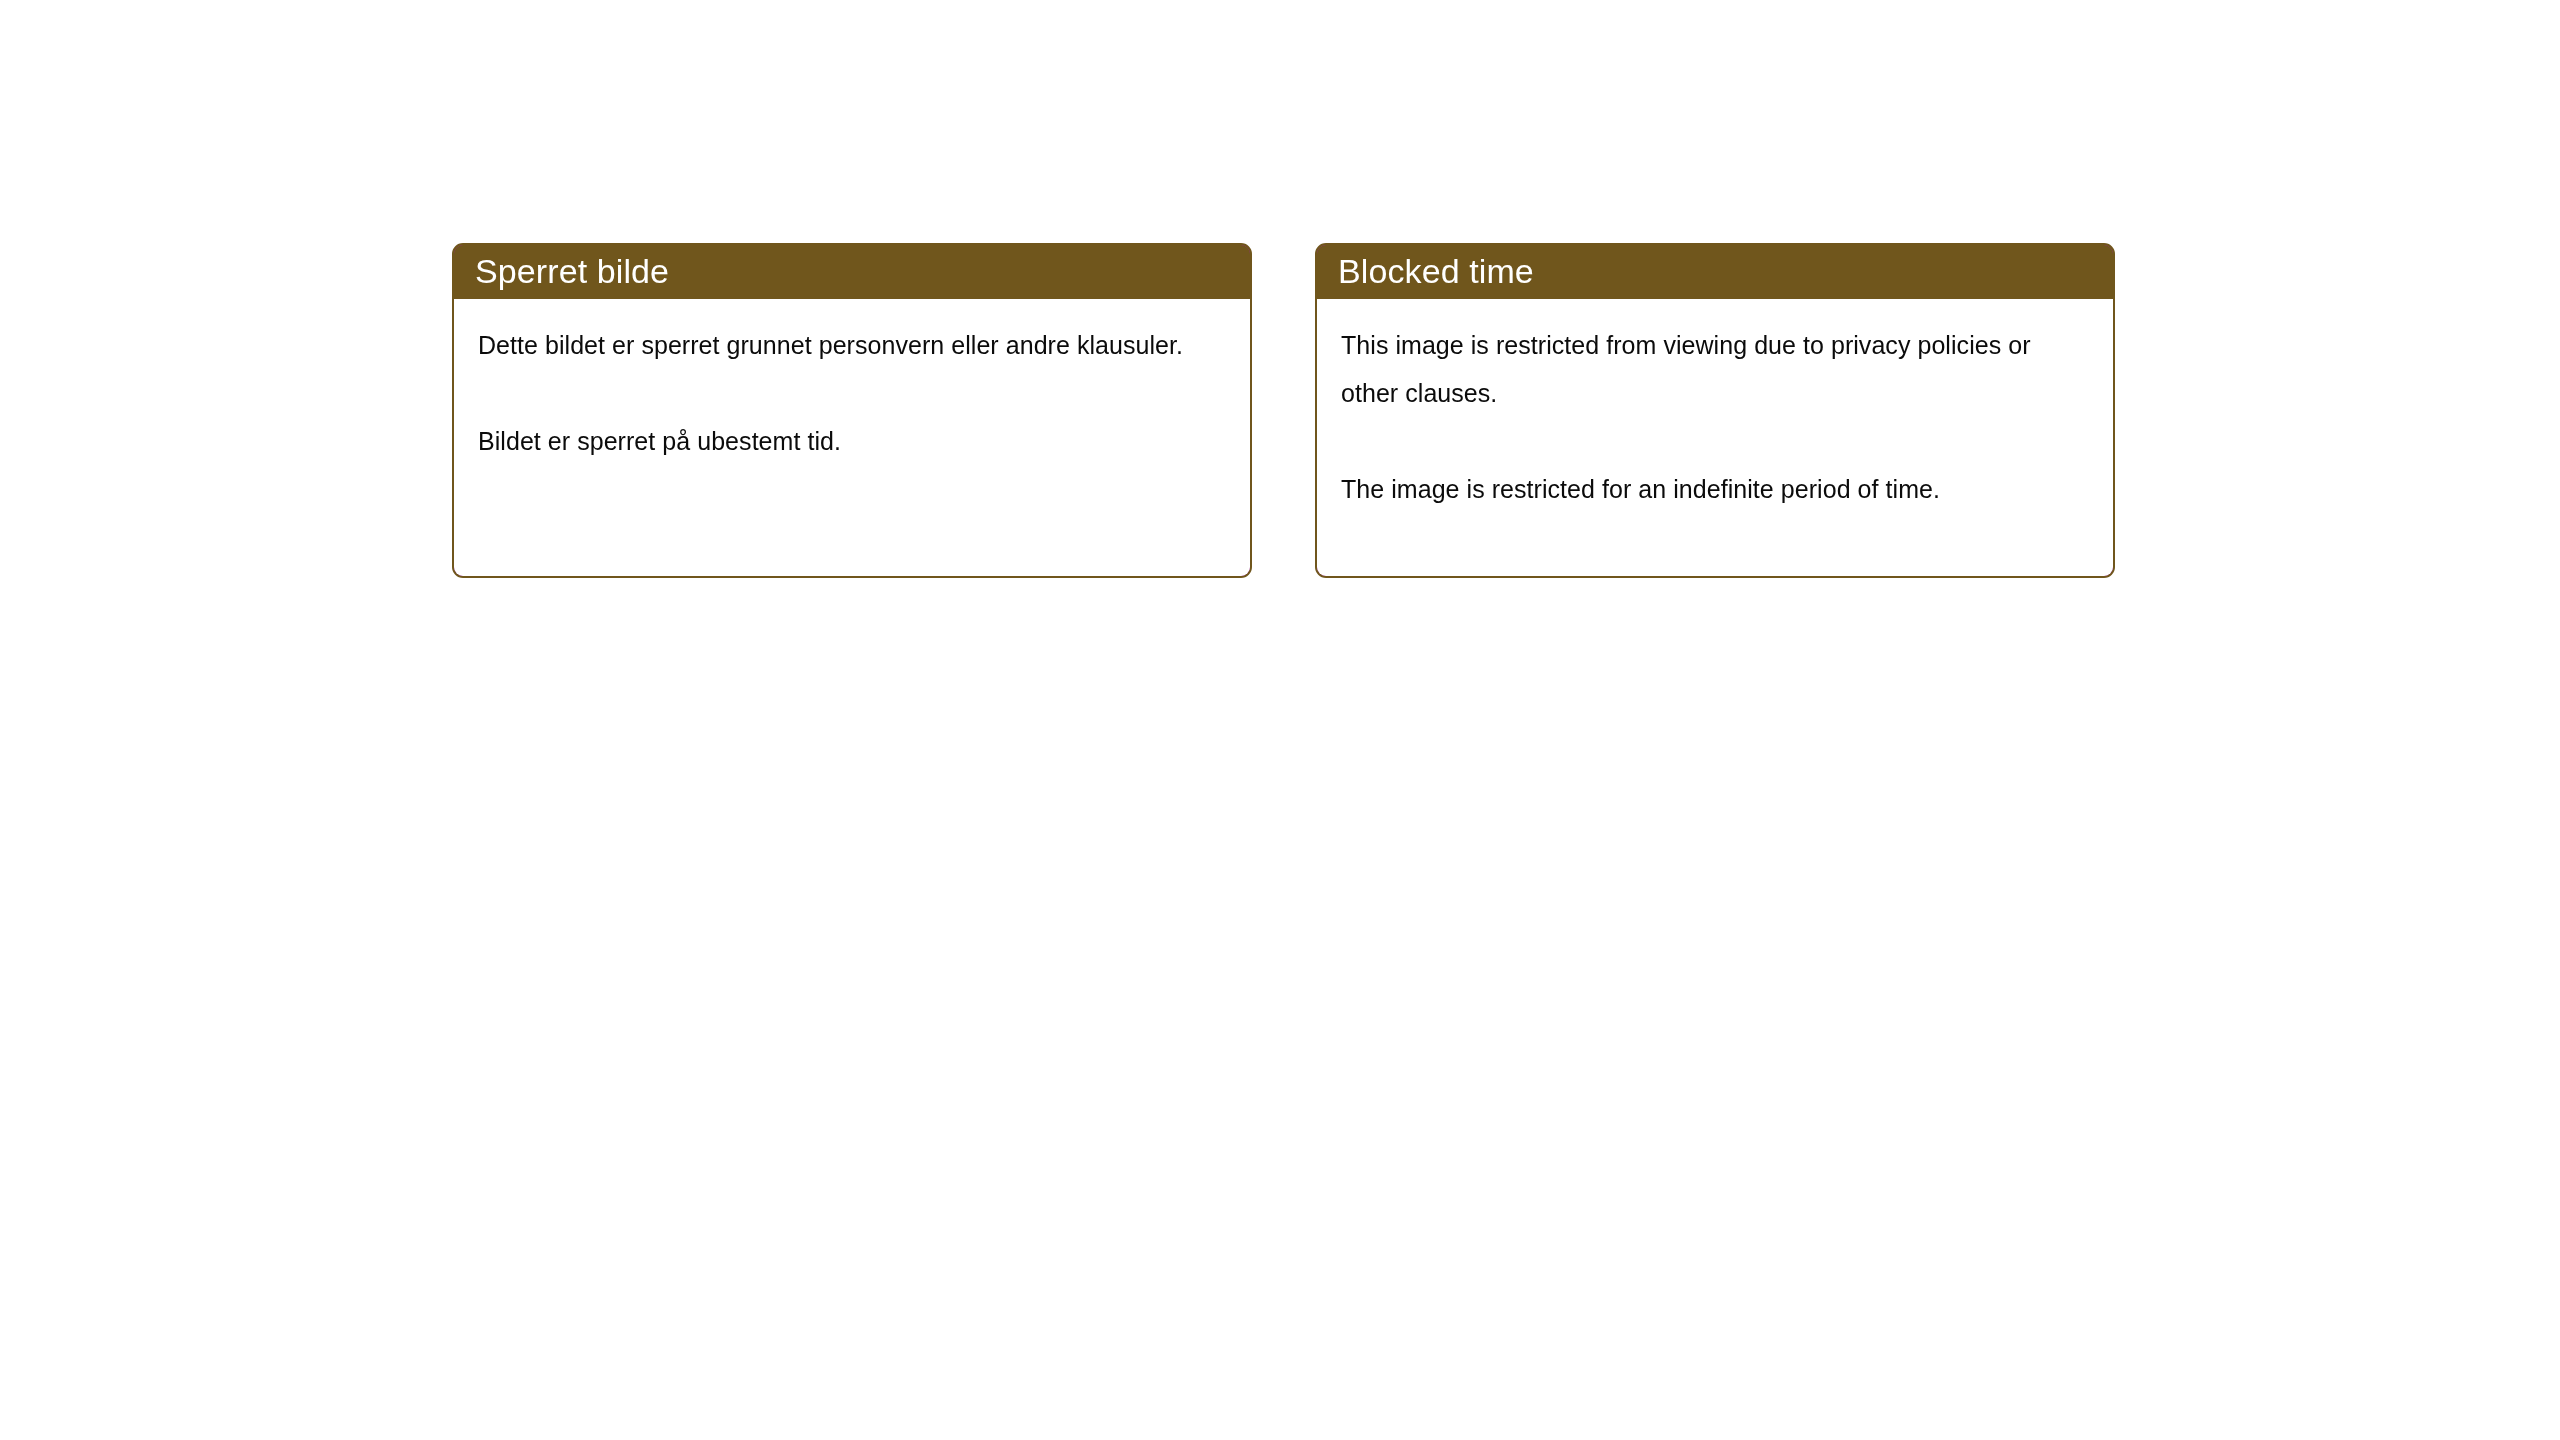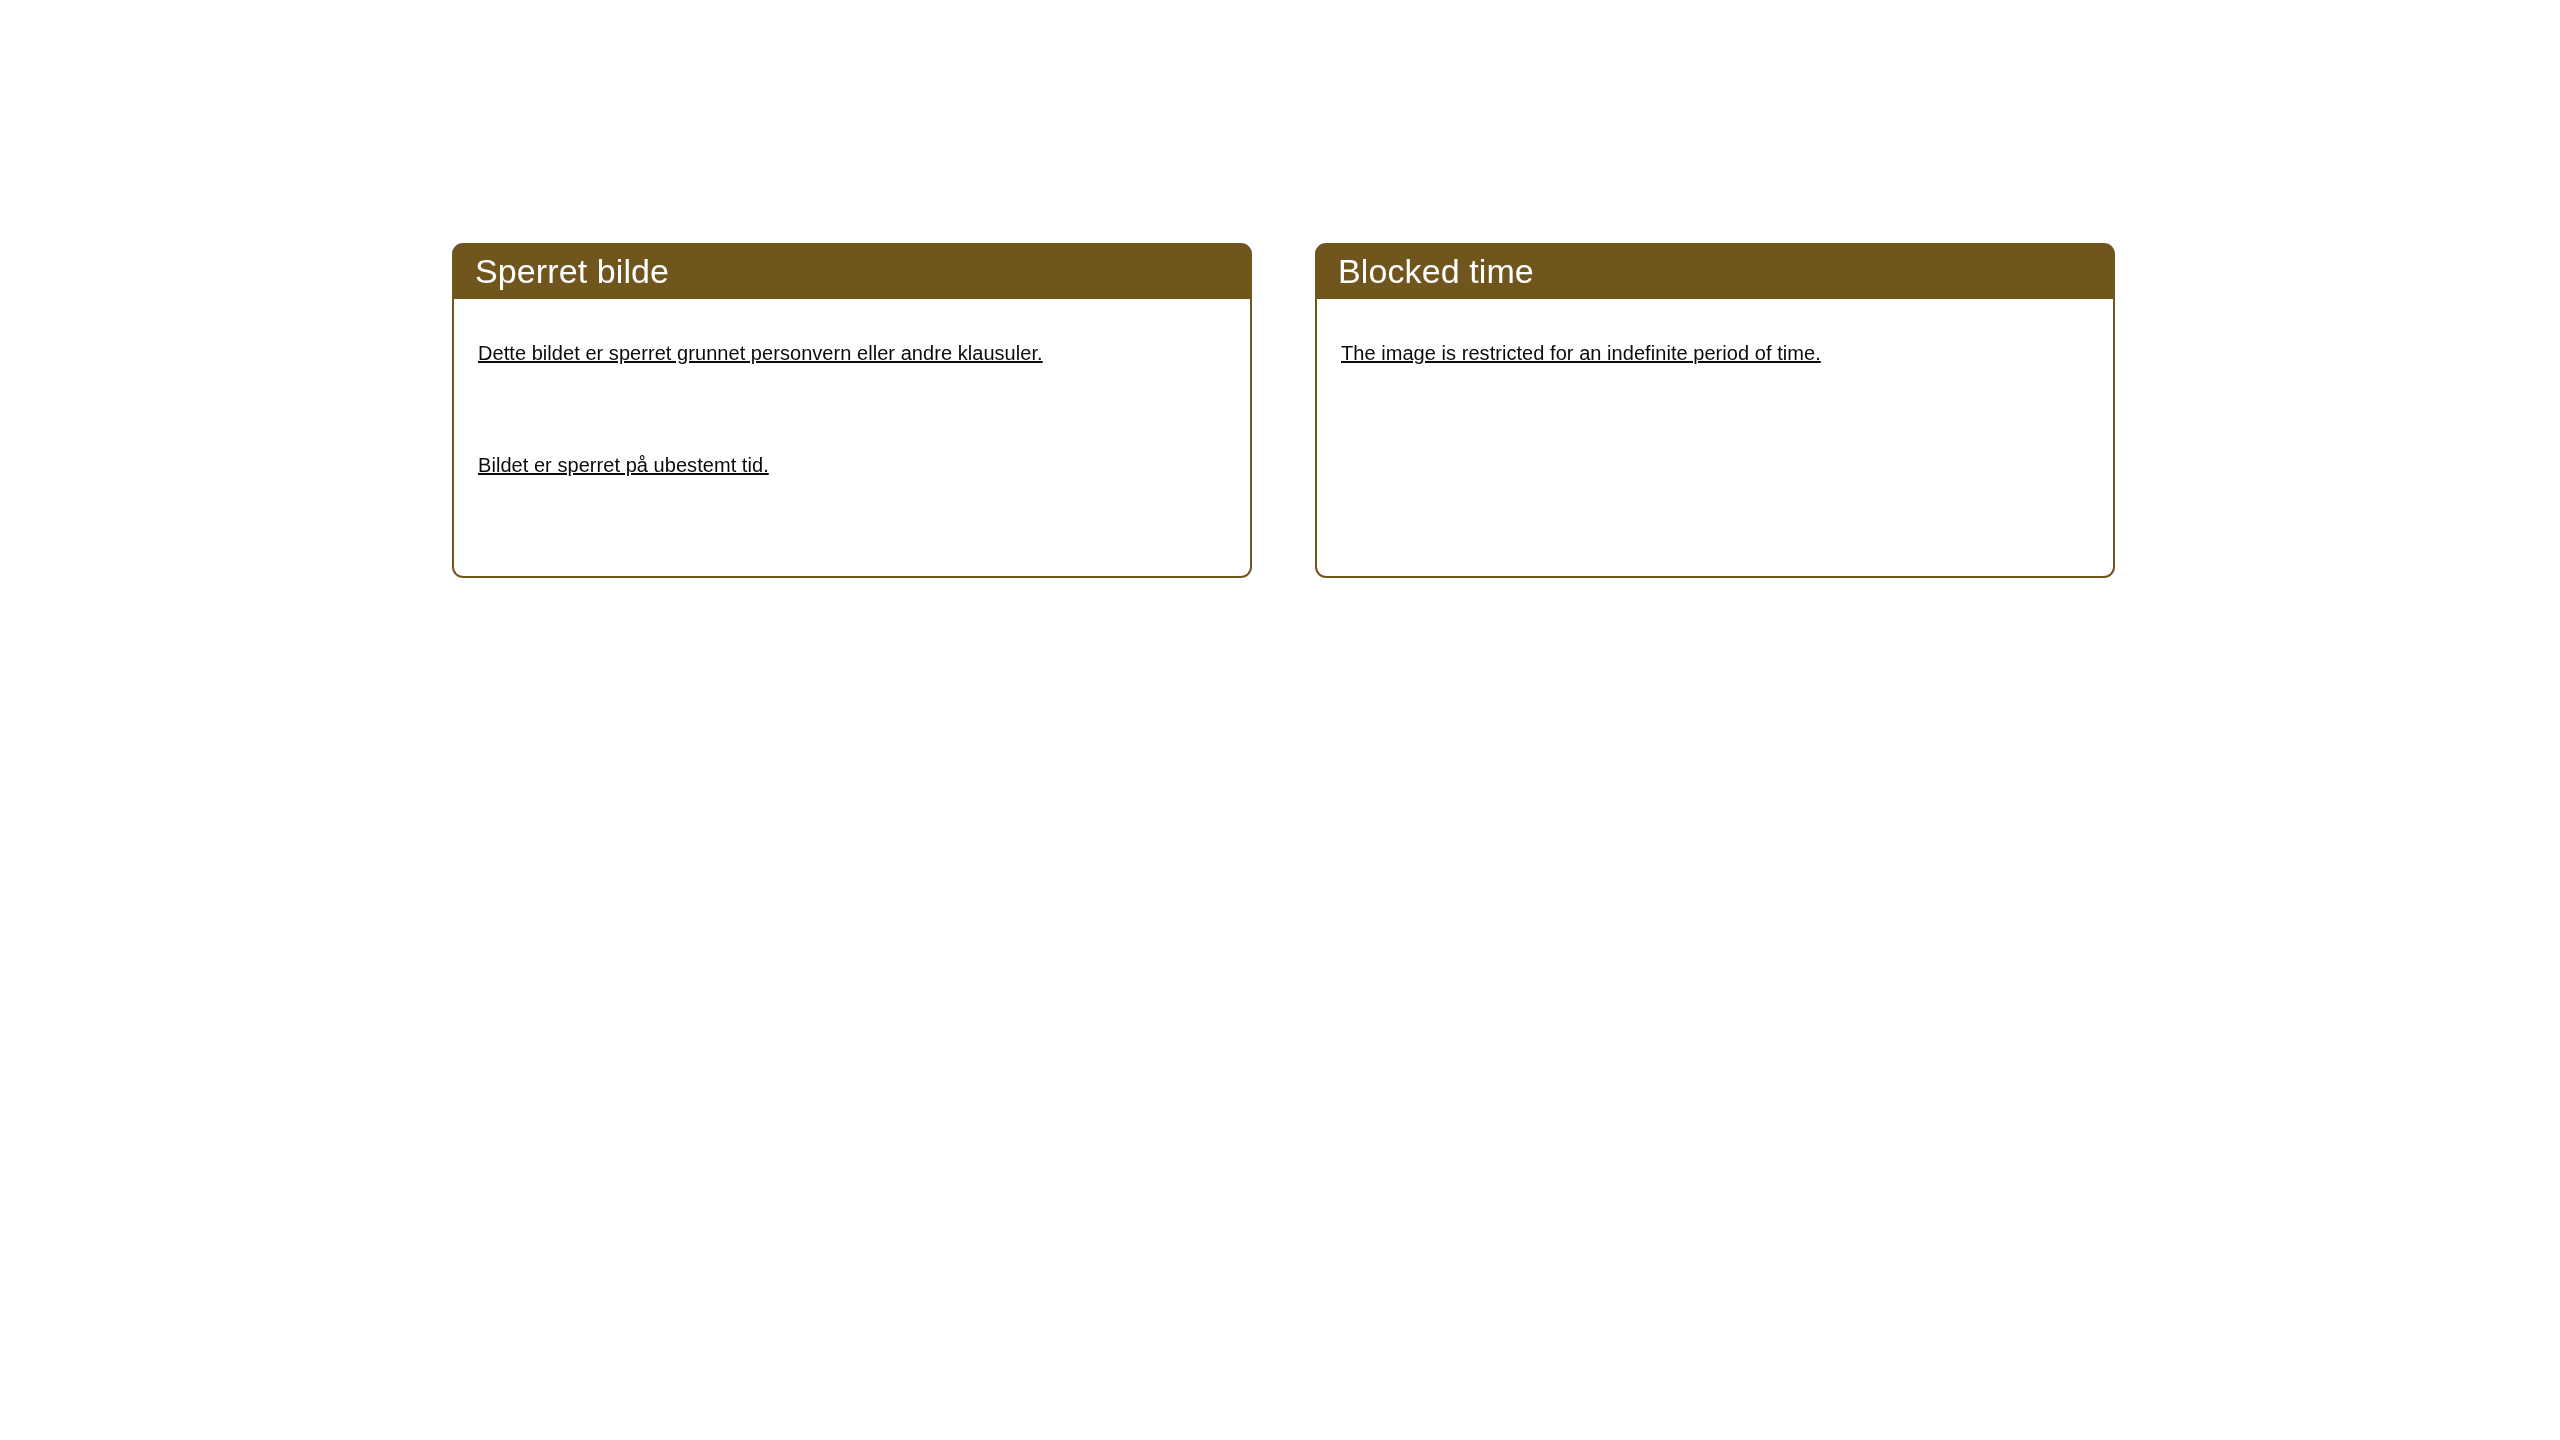--- a/index.html
+++ b/index.html
@@ -62,26 +62,25 @@
   .notice-card-body {
     flex: 1 1 auto;
     padding: 22px 22px 24px 24px;
     box-sizing: border-box;
     min-height: 277px;
     background: #ffffff;
   }
 
   .notice-paragraph {
     color: #0b0b0b;
-    font-size: 20px;
-    line-height: 64px;
+    font-size: 25px;
+    line-height: 48px;
     font-weight: 400;
     margin: 0;
     letter-spacing: 0.05px;
-    text-decoration: underline;
   }
 
   .notice-paragraph + .notice-paragraph {
     margin-top: 48px;
   }
 </style>
 </head>
 <body>
 
 <div id="notice-area">
@@ -94,17 +93,18 @@
       <p class="notice-paragraph">Dette bildet er sperret grunnet personvern eller andre klausuler.</p>
       <p class="notice-paragraph">Bildet er sperret på ubestemt tid.</p>
     </div>
   </section>
 
   <section class="notice-card">
     <header class="notice-card-header">
       <h2 class="notice-card-title">Blocked time</h2>
     </header>
     <div class="notice-card-body">
+      <p class="notice-paragraph">This image is restricted from viewing due to privacy policies or other clauses.</p>
       <p class="notice-paragraph">The image is restricted for an indefinite period of time.</p>
     </div>
   </section>
 
 </div>
 
 </body></html>

